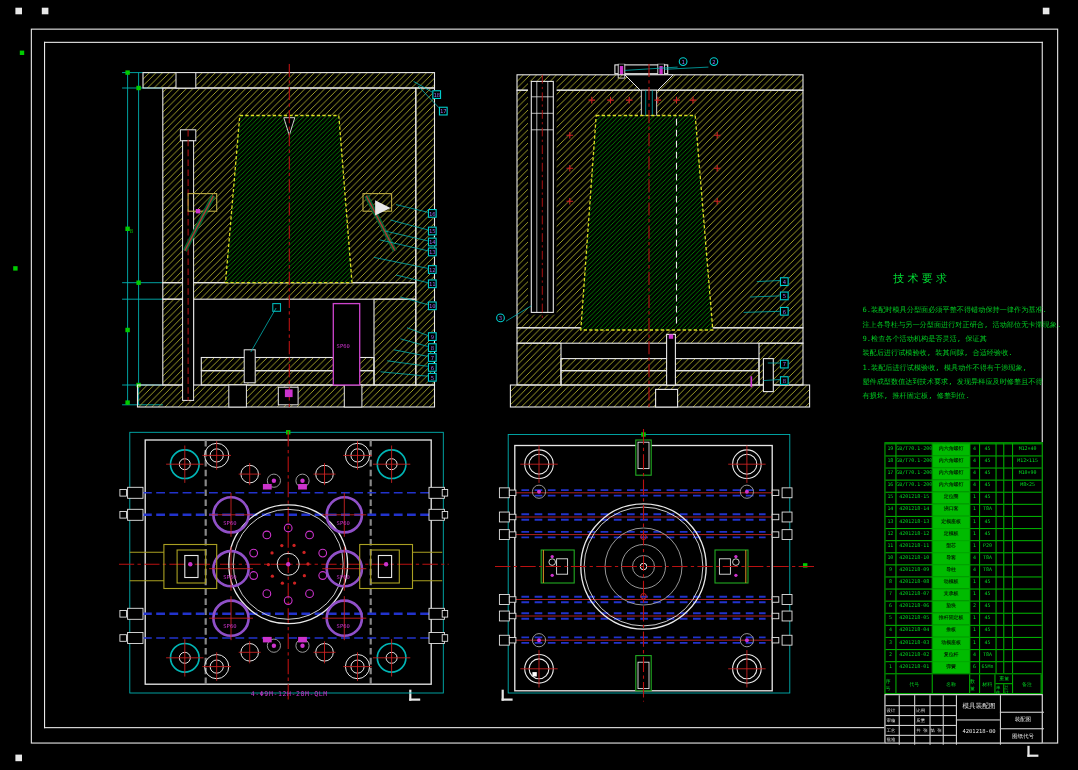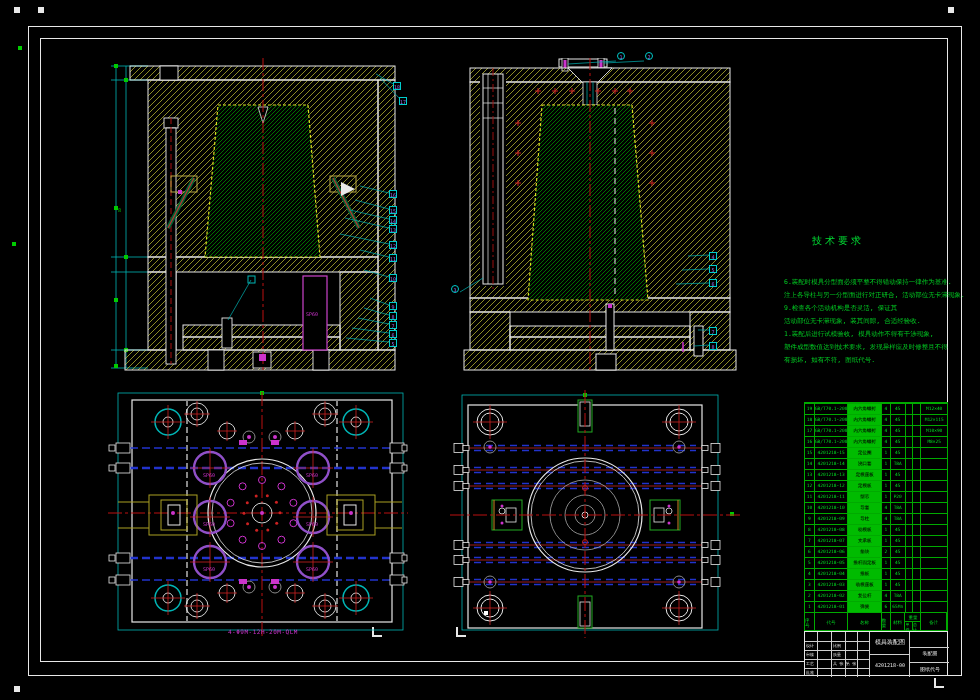--- a/index.html
+++ b/index.html
@@ -7,21 +7,21 @@
        font-family:"DejaVu Sans Mono","Liberation Mono",monospace;}
   .abs{position:absolute;}
   .frame{border:1px solid #e8e8e8;}
   .cmark{width:6px;height:6px;background:#e8e8e8;}
   .grip{width:4px;height:4px;background:#00cc00;}
   .lmark{width:8px;height:8px;border-left:2px solid #e8e8e8;border-bottom:2px solid #e8e8e8;}
   .balloon{width:8px;height:8px;border:1px solid #00cccc;color:#9a6cf0;font-size:5px;
            line-height:8px;text-align:center;box-sizing:border-box;background:#000;}
   .balloon.round{border-radius:50%;}
   
-  .tech-title{color:#00dd33;font-size:10px;letter-spacing:3px;}
+  .tech-title{color:#00dd33;font-size:10px;letter-spacing:3px;margin-top:12px;}
   .tech-line{position:absolute;left:0;color:#00cc22;font-size:6.5px;white-space:nowrap;}
   
   .ptable{border:1px solid #00aa00;box-sizing:border-box;background:#000;}
   .prow{display:flex;height:11px;box-sizing:border-box;}
   .pcell{box-sizing:border-box;border-right:1px solid #00aa00;border-top:1px solid #00aa00;
          color:#00dd22;font-size:4.5px;line-height:10px;overflow:hidden;white-space:nowrap;
          text-align:center;}
   .pcell.name{background:#00bb00;color:#002a00;font-weight:bold;}
   .c0{width:10px;} .c1{width:34px;} .c2{width:34px;} .c3{width:9px;} .c4{width:15px;}
   .c5{width:8px;} .c6{width:8px;} .c7{width:26px;border-right:none;}
@@ -522,24 +522,24 @@
 </svg>
 
 <div class="abs mag" style="left:228px;top:628px;font-size:6px;letter-spacing:0.5px;">4-Φ9M-12H-20M-QLM</div>
 
 <div class="abs" style="left:784px;top:234px;width:170px;height:150px;">
   <div class="abs tech-title" style="left:28px;top:0;">技术要求</div>
   <div id="tech-lines" class="abs" style="left:0;top:0;width:170px;height:150px;">
       <div class="tech-line" style="top: 44px;">6.装配时模具分型面必须平整不得错动保持一律作为基准.</div>
       <div class="tech-line" style="top: 57px;">注上各导柱与另一分型面进行对正研合, 活动部位无卡滞现象.</div>
       <div class="tech-line" style="top: 70px;">9.检查各个活动机构是否灵活, 保证其</div>
-      <div class="tech-line" style="top: 83px;">活动部位无卡滞现象, 装其间隙, 合适经验收.</div>
+      <div class="tech-line" style="top: 83px;">装配后进行试模验收, 装其间隙, 合适经验收.</div>
       <div class="tech-line" style="top: 96px;">1.装配后进行试模验收, 模具动作不得有干涉现象,</div>
       <div class="tech-line" style="top: 109px;">塑件成型数值达到技术要求, 发现异样应及时修整且不得</div>
-      <div class="tech-line" style="top: 122px;">有损坏, 如有不符, 图纸代号.</div>
+      <div class="tech-line" style="top: 122px;">有损坏, 推杆固定板, 修整到位.</div>
     </div>
 </div>
 
 <div class="abs ptable" style="left:804px;top:402px;width:144px;height:229px;">
   <div id="parts-rows">
       <div class="prow">
         <div class="pcell c0">19</div>
         <div class="pcell c1">GB/T70.1-2000</div>
         <div class="pcell c2 name">内六角螺钉</div>
         <div class="pcell c3">4</div>

